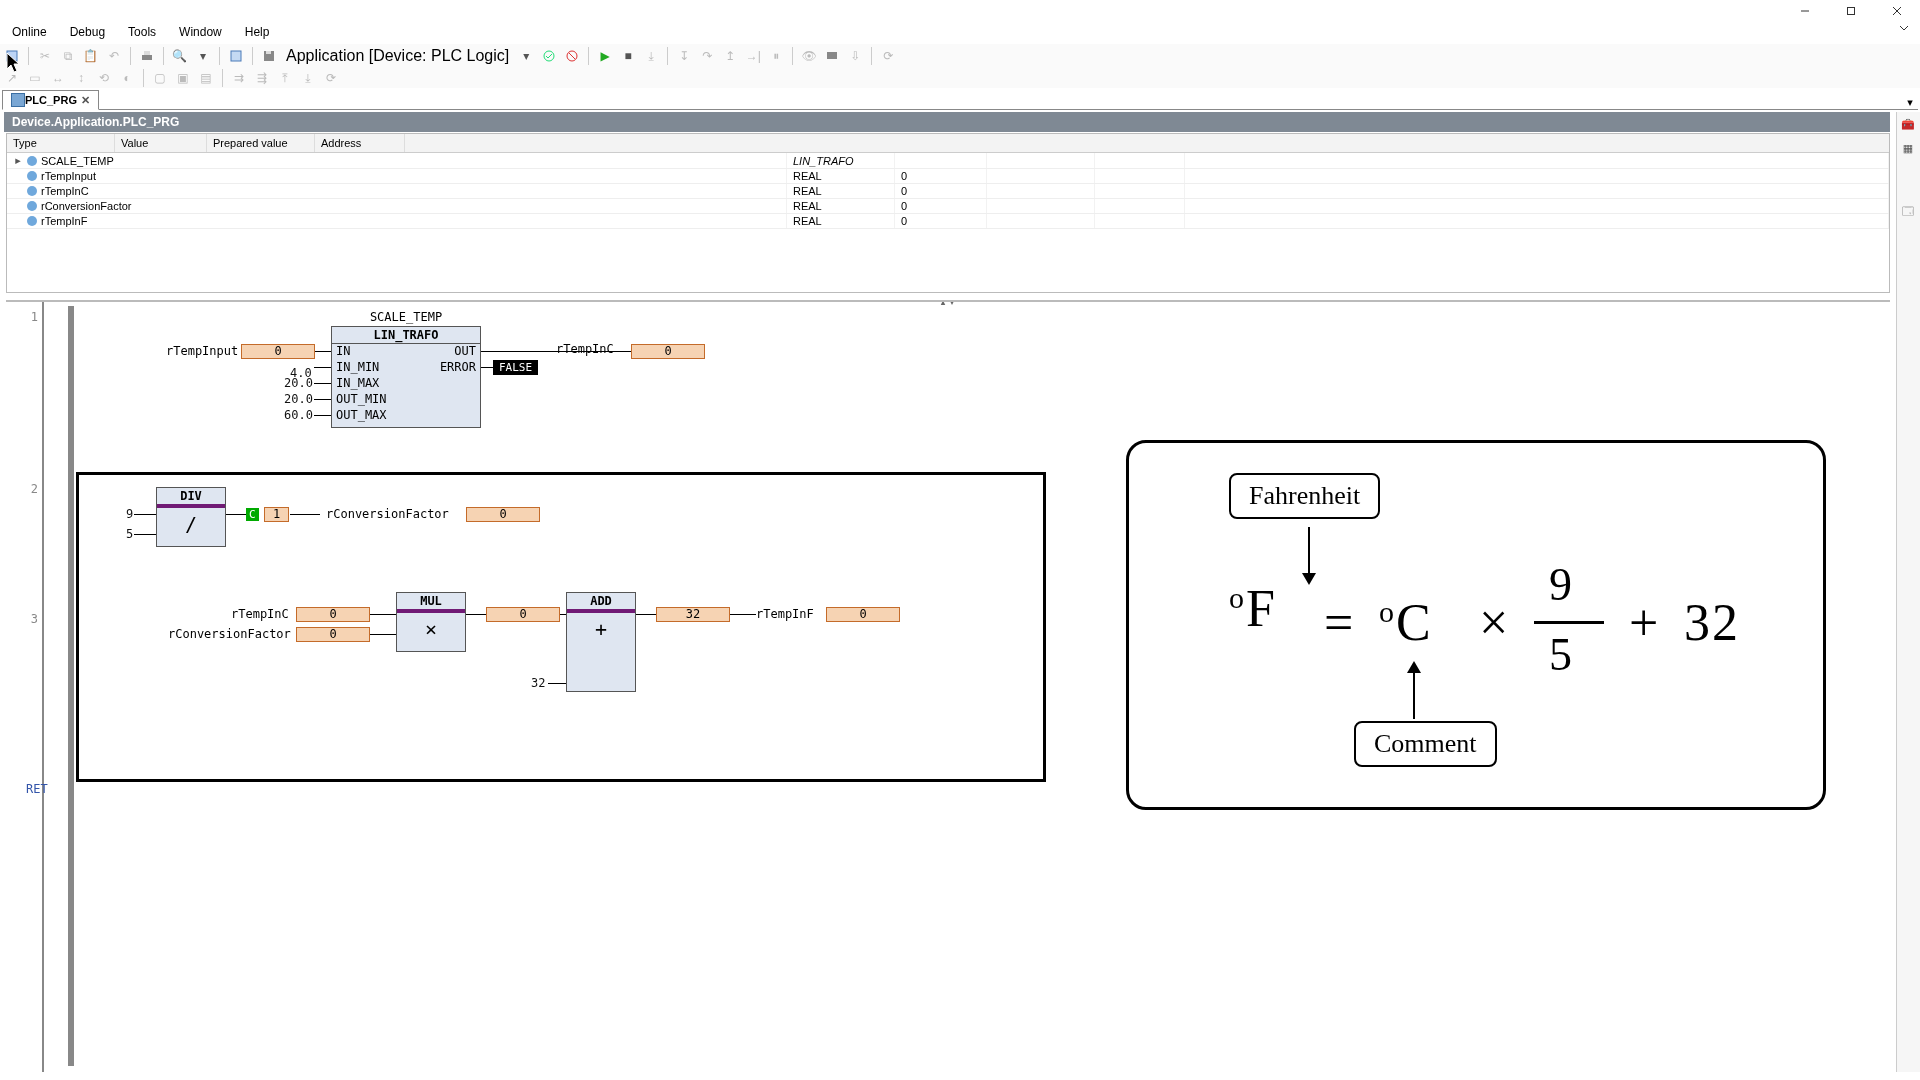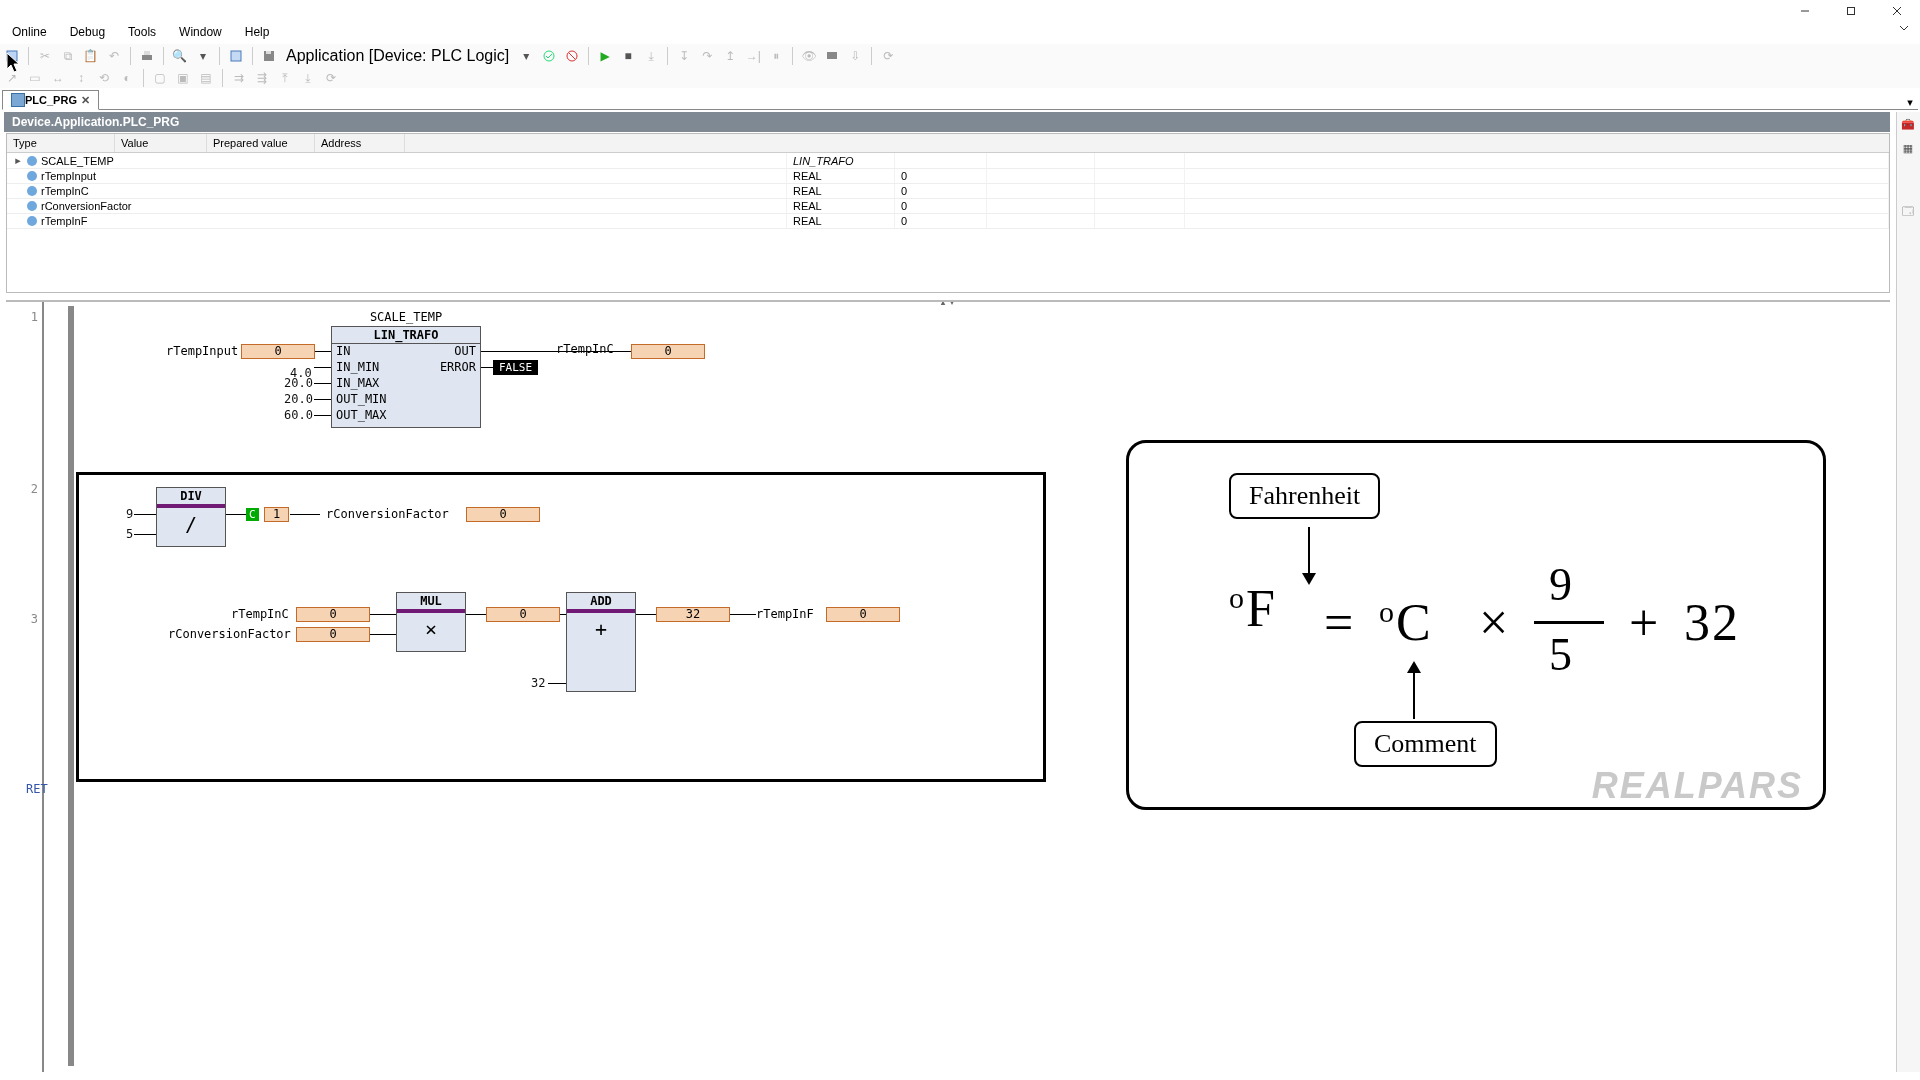--- a/index.html
+++ b/index.html
@@ -414,21 +414,20 @@
       <div class="formula-num" style="left:420px; top:185px">5</div>
       <div class="formula-eq" style="left:500px; top:150px">+</div>
       <div class="formula-eq" style="left:555px; top:150px">32</div>
 
       <svg style="position:absolute; left:275px; top:218px" width="20" height="60">
           <polygon points="3,12 17,12 10,0" fill="#000"></polygon>
           <line x1="10" y1="10" x2="10" y2="58" stroke="#000" stroke-width="2"></line>
         </svg>
       <div class="tag" style="left:225px; top:278px">Comment</div>
 
-      <div class="brand" style="right:20px; bottom:0px">REALPARS</div>
     </div>
 
   </div>
 </div>
 
 <div class="cursor" style="left:6px; top:52px">
   <svg width="16" height="24" viewBox="0 0 16 24">
       <path d="M1 1 L1 17 L5 13 L8 20 L11 19 L8 12 L13 12 Z" fill="#000" stroke="#fff" stroke-width="1"></path>
     </svg>
 </div>

